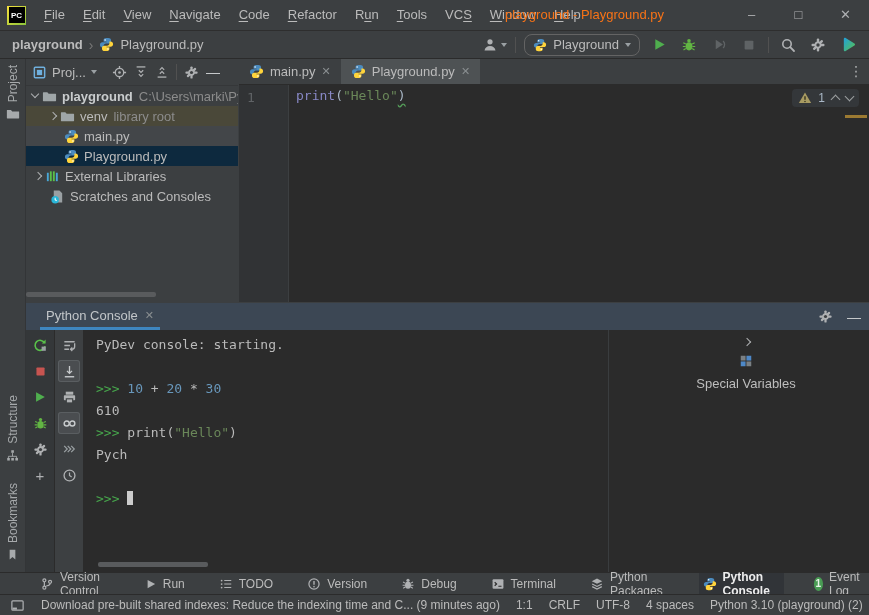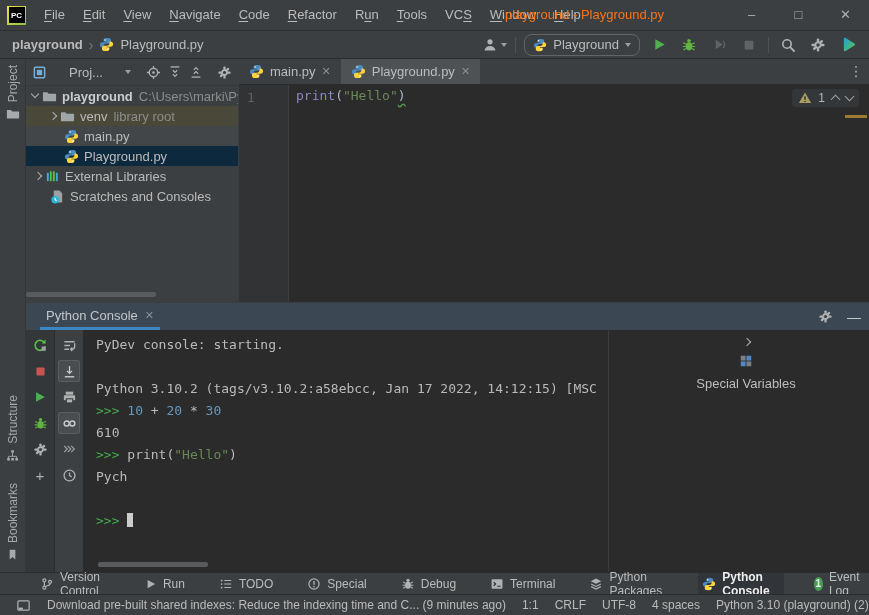--- a/index.html
+++ b/index.html
@@ -29,21 +29,21 @@
   
   .stripe{position:absolute;top:59px;left:0;width:25px;bottom:43px;background:#3C3F41;border-right:1px solid #333537;}
   .vtext{writing-mode:vertical-rl;transform:rotate(180deg);font-size:12px;color:#A7AAAC;}
   .stripe-item{display:flex;flex-direction:column;align-items:center;gap:5px;}
   .s-top{position:absolute;top:6px;left:0;width:25px;}
   .s-mid{position:absolute;top:336px;left:0;width:25px;}
   .s-bot{position:absolute;top:424px;left:0;width:25px;}
   
   .project{position:absolute;left:26px;top:59px;width:212px;height:243px;background:#3C3F41;overflow:hidden;}
   .pp-head{height:26px;display:flex;align-items:center;gap:7px;padding:0 6px;border-bottom:1px solid #353739;}
-  .pp-title{display:flex;align-items:center;gap:22px;color:#BBBBBB;}
+  .pp-title{display:flex;align-items:center;gap:5px;color:#BBBBBB;}
   .trow{height:20px;display:flex;align-items:center;white-space:nowrap;padding-right:4px;}
   .trow .lbl{margin-left:5px;}
   .trow .dim{color:#8C8C8C;margin-left:6px;}
   .chev{width:7px;height:7px;flex:none;position:relative;}
   .chev::before{content:"";position:absolute;left:1px;top:0;width:5px;height:5px;border-right:1.4px solid #AFB1B3;border-bottom:1.4px solid #AFB1B3;transform:rotate(-45deg);}
   .chev.down::before{transform:rotate(45deg);top:-2px;}
   .sel{background:#0D293E;}
   .hl-venv{background:#4A4839;}
   .hl-main{background:#434649;}
   .bold{font-weight:bold;color:#C9CCCD;}
@@ -88,21 +88,21 @@
   .cline .str{color:#6A8759;}
   .cursor{display:inline-block;width:6px;height:14px;background:#CCCCCC;vertical-align:-2px;}
   .cthumb{position:absolute;left:14px;bottom:5px;width:110px;height:5px;background:#595B5D;border-radius:2px;}
   .cvars{width:260px;background:#2B2B2B;border-left:1px solid #3A3D3F;}
   .vrow{display:flex;align-items:center;gap:8px;padding:9px 0 0 14px;color:#BDBDBD;font-size:13px;flex-direction:column;}
   
   .twbar{position:absolute;left:0;right:0;bottom:21px;height:22px;background:#3C3F41;border-top:1px solid #2B2B2B;display:flex;align-items:center;gap:26px;padding-left:36px;font-size:12px;box-sizing:border-box;}
   .twitem{display:flex;align-items:center;gap:6px;color:#BBBBBB;height:100%;padding:0 4px;}
   .twitem.active{background:#313438;color:#EDEDED;font-weight:bold;}
   .badge{width:14px;height:14px;border-radius:50%;background:#499C54;color:#E8F2E8;font-size:10px;font-weight:bold;display:inline-flex;align-items:center;justify-content:center;}
-  .statusbar{position:absolute;left:0;right:0;bottom:0;height:21px;background:#3C3F41;border-top:1px solid #2B2B2B;display:flex;align-items:center;gap:16px;padding:0 12px 0 16px;font-size:12px;box-sizing:border-box;}
+  .statusbar{position:absolute;left:0;right:0;bottom:0;height:21px;background:#3C3F41;border-top:1px solid #2B2B2B;display:flex;align-items:center;gap:16px;padding:0 12px 0 10px;font-size:12px;box-sizing:border-box;}
   .sb-msg{color:#BBBBBB;white-space:nowrap;}
   .sb-right{margin-left:auto;display:flex;align-items:center;gap:16px;white-space:nowrap;}
 </style>
 </head>
 <body>
 
 <svg width="0" height="0" style="position:absolute">
 <defs>
 <linearGradient id="g-grad" x1="0" y1="0" x2="1" y2="1">
         <stop offset="0" stop-color="#21A1DB"></stop>
@@ -561,21 +561,20 @@
           </span>
         <span class="cbtn" style="color:#AFB1B3">
             <svg class="ic" width="15" height="15">
               <use href="#i-clock"></use>
             </svg>
           </span>
       </div>
       <div class="cout">
         <div class="cline">PyDev console: starting.</div>
         <div class="cline"></div>
-        <div class="cline">Python 3.10.2 (tags/v3.10.2:a58ebcc, Jan 17 2022, 14:12:15) [MSC</div>
         <div class="cline"><span class="p">&gt;&gt;&gt; </span><span class="num">10</span><span> + </span><span class="num">20</span><span> * </span><span class="num">30</span></div>
         <div class="cline">610</div>
         <div class="cline"><span class="p">&gt;&gt;&gt; </span><span>print</span><span>(</span><span class="str">"Hello"</span><span>)</span></div>
         <div class="cline">Pych</div>
         <div class="cline"></div>
         <div class="cline"><span class="p">&gt;&gt;&gt; </span><span class="cursor"></span></div>
         <div class="cthumb"></div>
       </div>
       <div class="cvars">
         <div class="vrow">
@@ -605,21 +604,21 @@
     <span class="twitem">
         <svg class="ic" width="14" height="14" style="color:#AFB1B3">
           <use href="#i-list"></use>
         </svg>
         <span>TODO</span>
       </span>
     <span class="twitem">
         <svg class="ic" width="14" height="14" style="color:#AFB1B3">
           <use href="#i-problem"></use>
         </svg>
-        <span>Special</span>
+        <span>Version</span>
       </span>
     <span class="twitem">
         <svg class="ic" width="14" height="14" style="color:#AFB1B3">
           <use href="#i-bug"></use>
         </svg>
         <span>Debug</span>
       </span>
     <span class="twitem">
         <svg class="ic" width="14" height="14" style="color:#AFB1B3">
           <use href="#i-term"></use>

